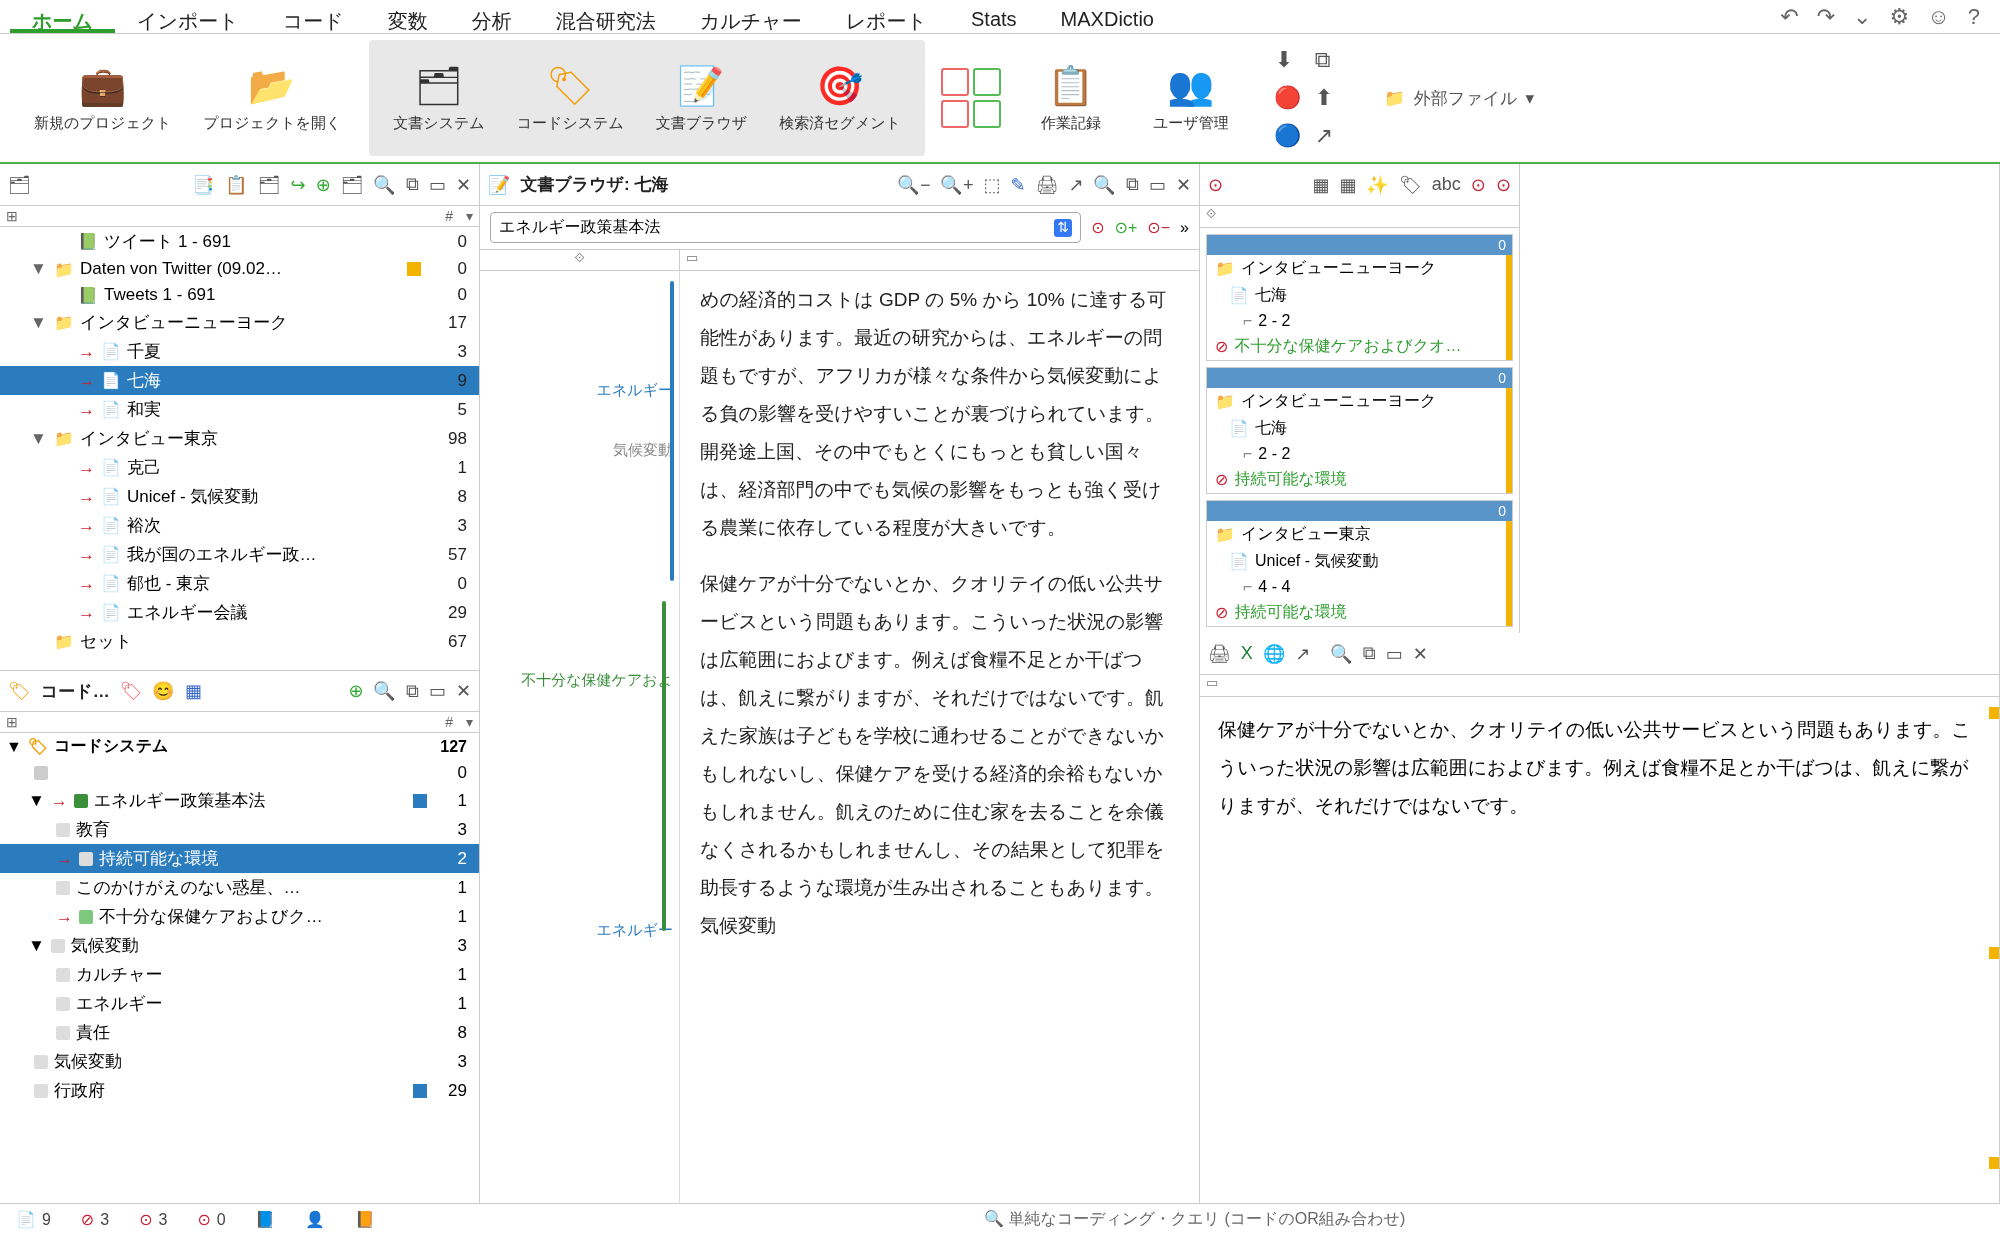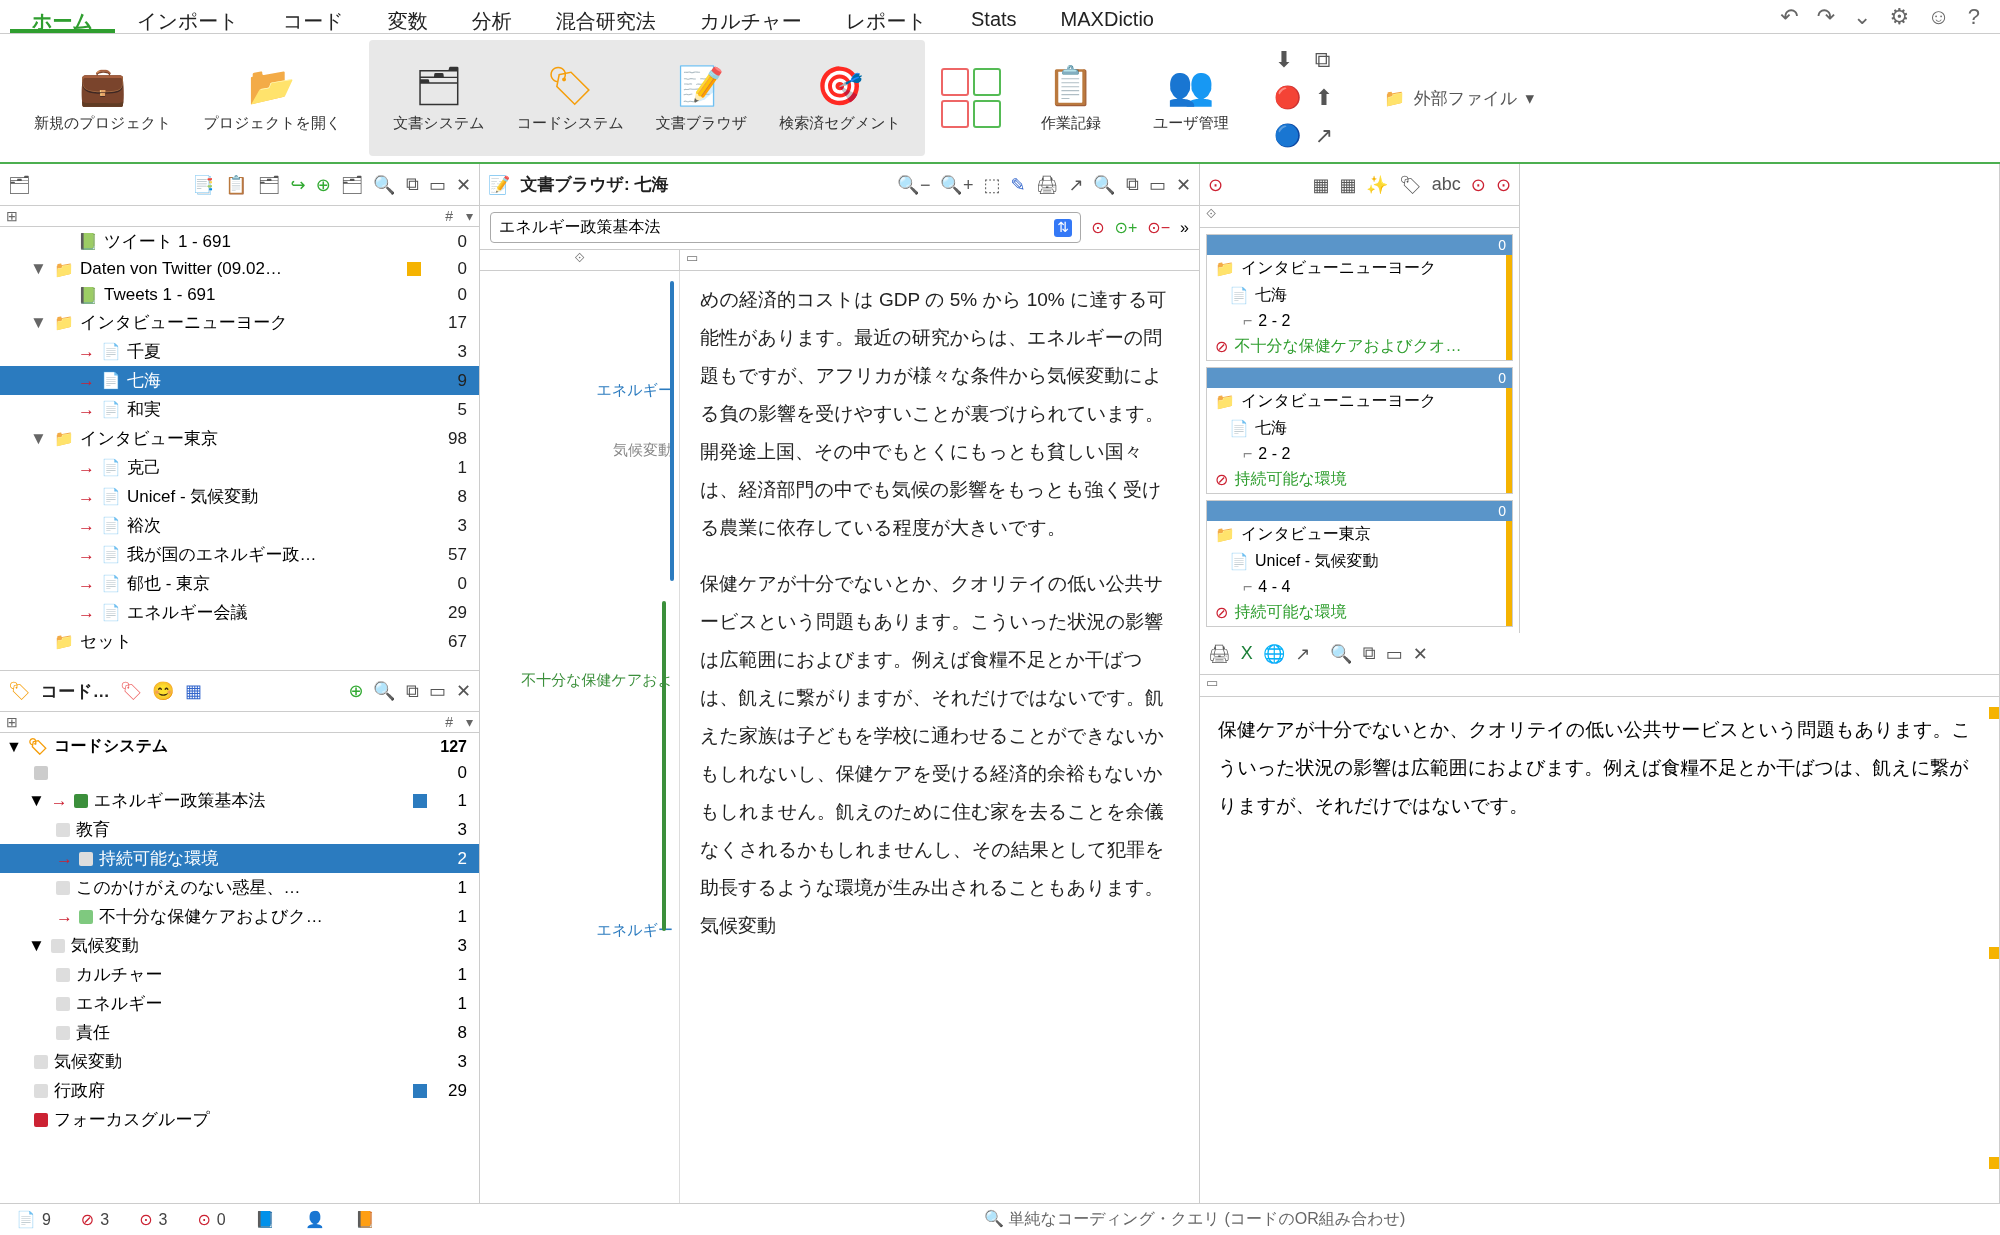--- a/index.html
+++ b/index.html
@@ -414,26 +414,20 @@
           <span class="label">気候変動</span>
           <span class="count">3</span>
         </div>
         <div class="coderow">
           <span class="arrow" style="margin-left:22px"></span>
           <span class="swatch" style="background:#ddd"></span>
           <span class="label">行政府</span>
           <span class="mark" style="width:14px;height:14px;background:#2b7bbf"></span>
           <span class="count">29</span>
         </div>
-        <div class="coderow">
-          <span class="arrow" style="margin-left:22px"></span>
-          <span class="swatch" style="background:#c23"></span>
-          <span class="label">フォーカスグループ</span>
-          <span class="count"></span>
-        </div>
       </div>
   </div>
 
   <div class="col mid">
     <div class="pane-tb">
       <span>📝</span>
       <span class="title">文書ブラウザ: 七海</span>
       <span class="spacer"></span>
       <span>🔍−</span>
       <span>🔍+</span>

